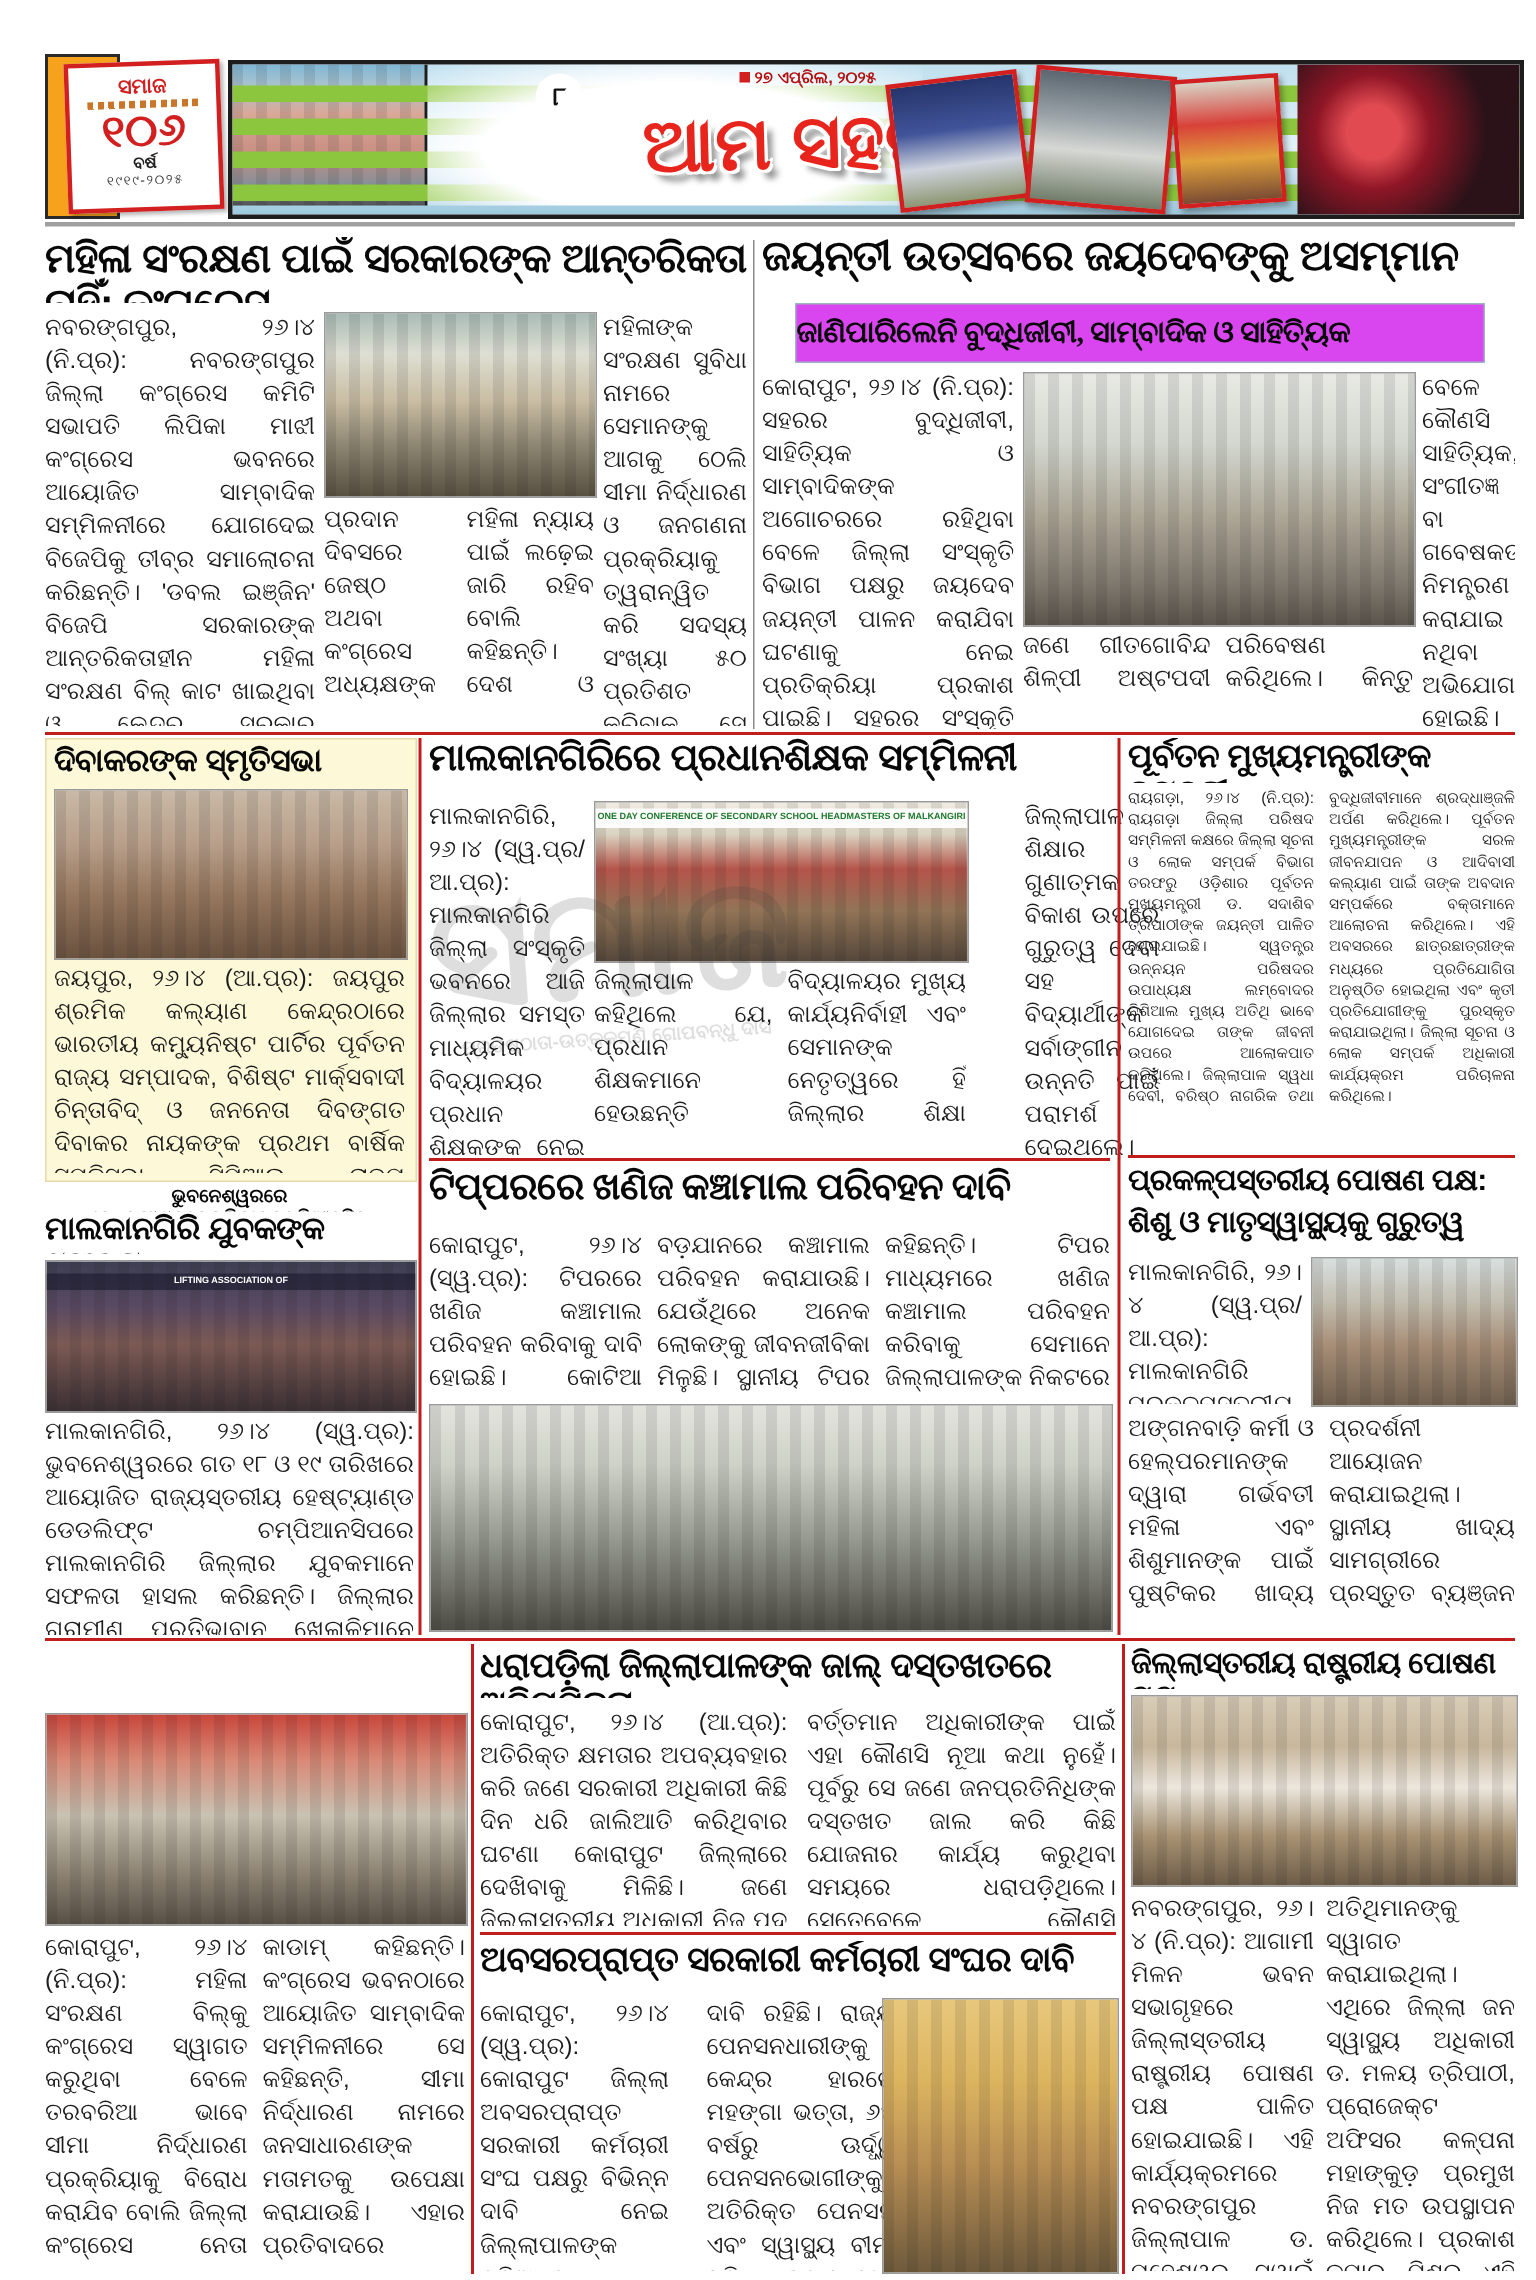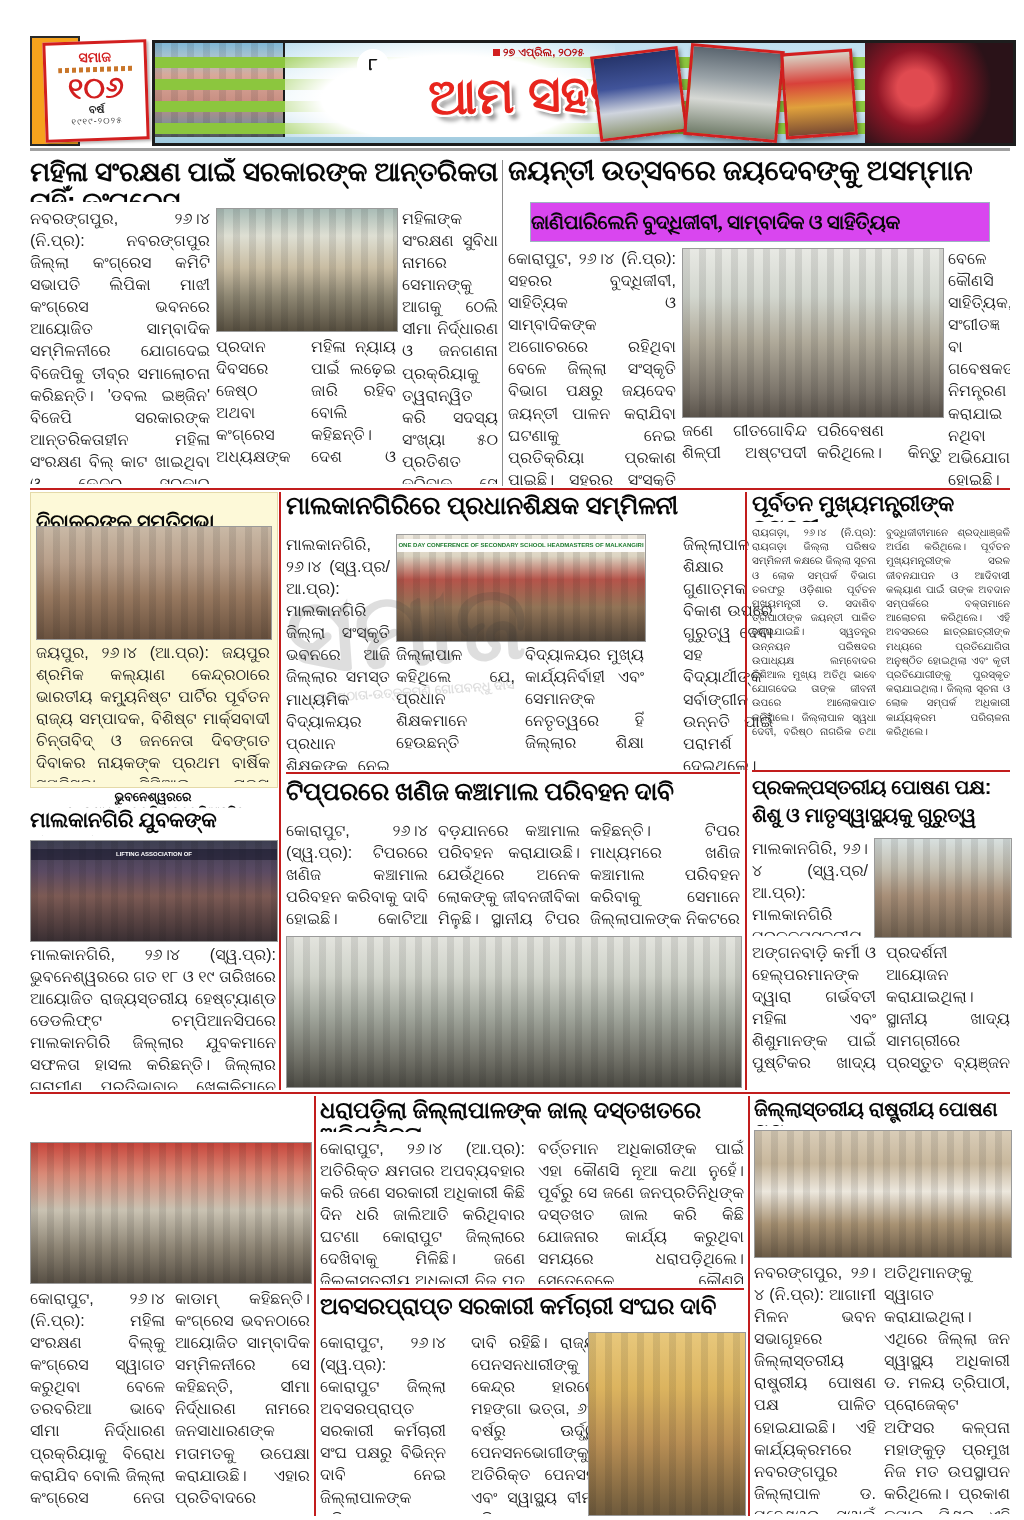--- a/index.html
+++ b/index.html
@@ -88,21 +88,21 @@
   <div class="abs bt" style="left:508px;top:248px;width:168px;height:238px;">କୋରାପୁଟ, ୨୬।୪ (ନି.ପ୍ର): ସହରର ବୁଦ୍ଧିଜୀବୀ, ସାହିତ୍ୟିକ ଓ ସାମ୍ବାଦିକଙ୍କ ଅଗୋଚରରେ ରହିଥିବା ବେଳେ ଜିଲ୍ଲା ସଂସ୍କୃତି ବିଭାଗ ପକ୍ଷରୁ ଜୟଦେବ ଜୟନ୍ତୀ ପାଳନ କରାଯିବା ଘଟଣାକୁ ନେଇ ପ୍ରତିକ୍ରିୟା ପ୍ରକାଶ ପାଇଛି। ସହରର ସଂସ୍କୃତି ଭବନଠାରେ ଜିଲ୍ଲା ସଂସ୍କୃତି ବିଭାଗ ପକ୍ଷରୁ ଜୟଦେବ ଜୟନ୍ତୀ ପାଳନ କରାଯାଇଥିଲା। ଏଥିରେ ମୁଖ୍ୟ ଅତିଥି ଭାବେ ସାହିତ୍ୟ ସଂସଦର ସଭାପତି ଜଳଧର ସ୍ୱାଇଁ ଯୋଗ ଦେଇଥିଲେ।</div>
   <div class="ph ph-felic" style="left:682px;top:248px;width:260px;height:168px;">
       <div class="tex"></div>
     </div>
   <div class="abs bt c2" style="left:682px;top:420px;width:260px;height:66px;">ଜଣେ ଗୀତଗୋବିନ୍ଦ ଶିଳ୍ପୀ ଅଷ୍ଟପଦୀ ପରିବେଷଣ କରିଥିଲେ। କିନ୍ତୁ ସହରର ବୁଦ୍ଧିଜୀବୀ, ସାମ୍ବାଦିକ ଓ ସାହିତ୍ୟିକମାନେ ଏ ସମ୍ପର୍କରେ ଜାଣିପାରି ନଥିଲେ ବୋଲି ଅଭିଯୋଗ ହୋଇଛି।</div>
   <div class="abs bt" style="left:948px;top:248px;width:62px;height:238px;">ବେଳେ କୌଣସି ସାହିତ୍ୟିକ, ସଂଗୀତଜ୍ଞ ବା ଗବେଷକଙ୍କୁ ନିମନ୍ତ୍ରଣ କରାଯାଇ ନଥିବା ଅଭିଯୋଗ ହୋଇଛି। ଏନେଇ ବୁଦ୍ଧିଜୀବୀ ମହଲରେ ତୀବ୍ର ଅସନ୍ତୋଷ ପ୍ରକାଶ ପାଇଛି। ଭବିଷ୍ୟତରେ ସମସ୍ତଙ୍କୁ ସାମିଲ କରିବାକୁ ଦାବି ହୋଇଛି।</div>
 
   <div class="abs redh" style="left:30px;top:488px;width:980px;"></div>
 
   <div class="abs" style="left:30px;top:492px;width:246px;height:294px;background:#fdf9d8;border:1px solid #e4d9a8;"></div>
-  <div class="abs hl" style="left:36px;top:496px;width:234px;height:26px;font-size:21px;margin-top:14px;">ଦିବାକରଙ୍କ ସ୍ମୃତିସଭା</div>
+  <div class="abs hl" style="left:36px;top:496px;width:234px;height:26px;font-size:21px;">ଦିବାକରଙ୍କ ସ୍ମୃତିସଭା</div>
   <div class="ph ph-memo" style="left:36px;top:526px;width:234px;height:112px;">
       <div class="tex"></div>
     </div>
   <div class="abs bt" style="left:36px;top:642px;width:234px;height:140px;">ଜୟପୁର, ୨୬।୪ (ଆ.ପ୍ର): ଜୟପୁର ଶ୍ରମିକ କଲ୍ୟାଣ କେନ୍ଦ୍ରଠାରେ ଭାରତୀୟ କମ୍ୟୁନିଷ୍ଟ ପାର୍ଟିର ପୂର୍ବତନ ରାଜ୍ୟ ସମ୍ପାଦକ, ବିଶିଷ୍ଟ ମାର୍କ୍ସବାଦୀ ଚିନ୍ତାବିଦ୍ ଓ ଜନନେତା ଦିବଙ୍ଗତ ଦିବାକର ନାୟକଙ୍କ ପ୍ରଥମ ବାର୍ଷିକ ସ୍ମୃତିସଭା ସିପିଆଇ ରାଜ୍ୟ କାର୍ଯ୍ୟକାରୀ କମିଟି ସଭ୍ୟ ପ୍ରମୋଦ କୁମାର ମହାନ୍ତିଙ୍କ ସଭାପତିତ୍ୱରେ ଅନୁଷ୍ଠିତ ହୋଇଯାଇଛି। ଦିବାକରଙ୍କ ସ୍ମୃତିଚାରଣ କରାଯାଇଥିଲା। ଅନେକ ଜନ ଆନ୍ଦୋଳନର ନେତୃତ୍ୱ ସେ ନେଇଥିଲେ। ସଭାରେ ସିପିଆଇ ଜିଲ୍ଲା ସମ୍ପାଦକ ରାମକୃଷ୍ଣ ଦାସ, ବରିଷ୍ଠ ସିପିଆଇ ନେତା ଯୁଧିଷ୍ଠିର ରାଉଳ, ଶ୍ରମିକ ନେତା ଭୁବନ କୁମାର, ଛାତ୍ର ନେତା ଲାଷ୍ଟ ନାୟକ ପ୍ରମୁଖ ଯୋଗଦାନ କରିଥିଲେ।</div>
 
   <div class="abs redv" style="left:279px;top:492px;height:598px;"></div>
 
   <div class="abs hl" style="left:286px;top:492px;width:454px;height:38px;font-size:25px;">ମାଲକାନଗିରିରେ ପ୍ରଧାନଶିକ୍ଷକ ସମ୍ମିଳନୀ</div>
   <div class="abs bt" style="left:286px;top:534px;width:104px;height:236px;">ମାଲକାନଗିରି, ୨୬।୪ (ସ୍ୱ.ପ୍ର/ଆ.ପ୍ର): ମାଲକାନଗିରି ଜିଲ୍ଲା ସଂସ୍କୃତି ଭବନରେ ଆଜି ଜିଲ୍ଲାର ସମସ୍ତ ମାଧ୍ୟମିକ ବିଦ୍ୟାଳୟର ପ୍ରଧାନ ଶିକ୍ଷକଙ୍କୁ ନେଇ ଏକ ଗୁରୁତ୍ୱପୂର୍ଣ୍ଣ ଦିନିକିଆ ସମ୍ମିଳନୀ ଅନୁଷ୍ଠିତ ହୋଇଯାଇଛି।</div>
   <div class="ph ph-conf" style="left:396px;top:534px;width:248px;height:106px;">

